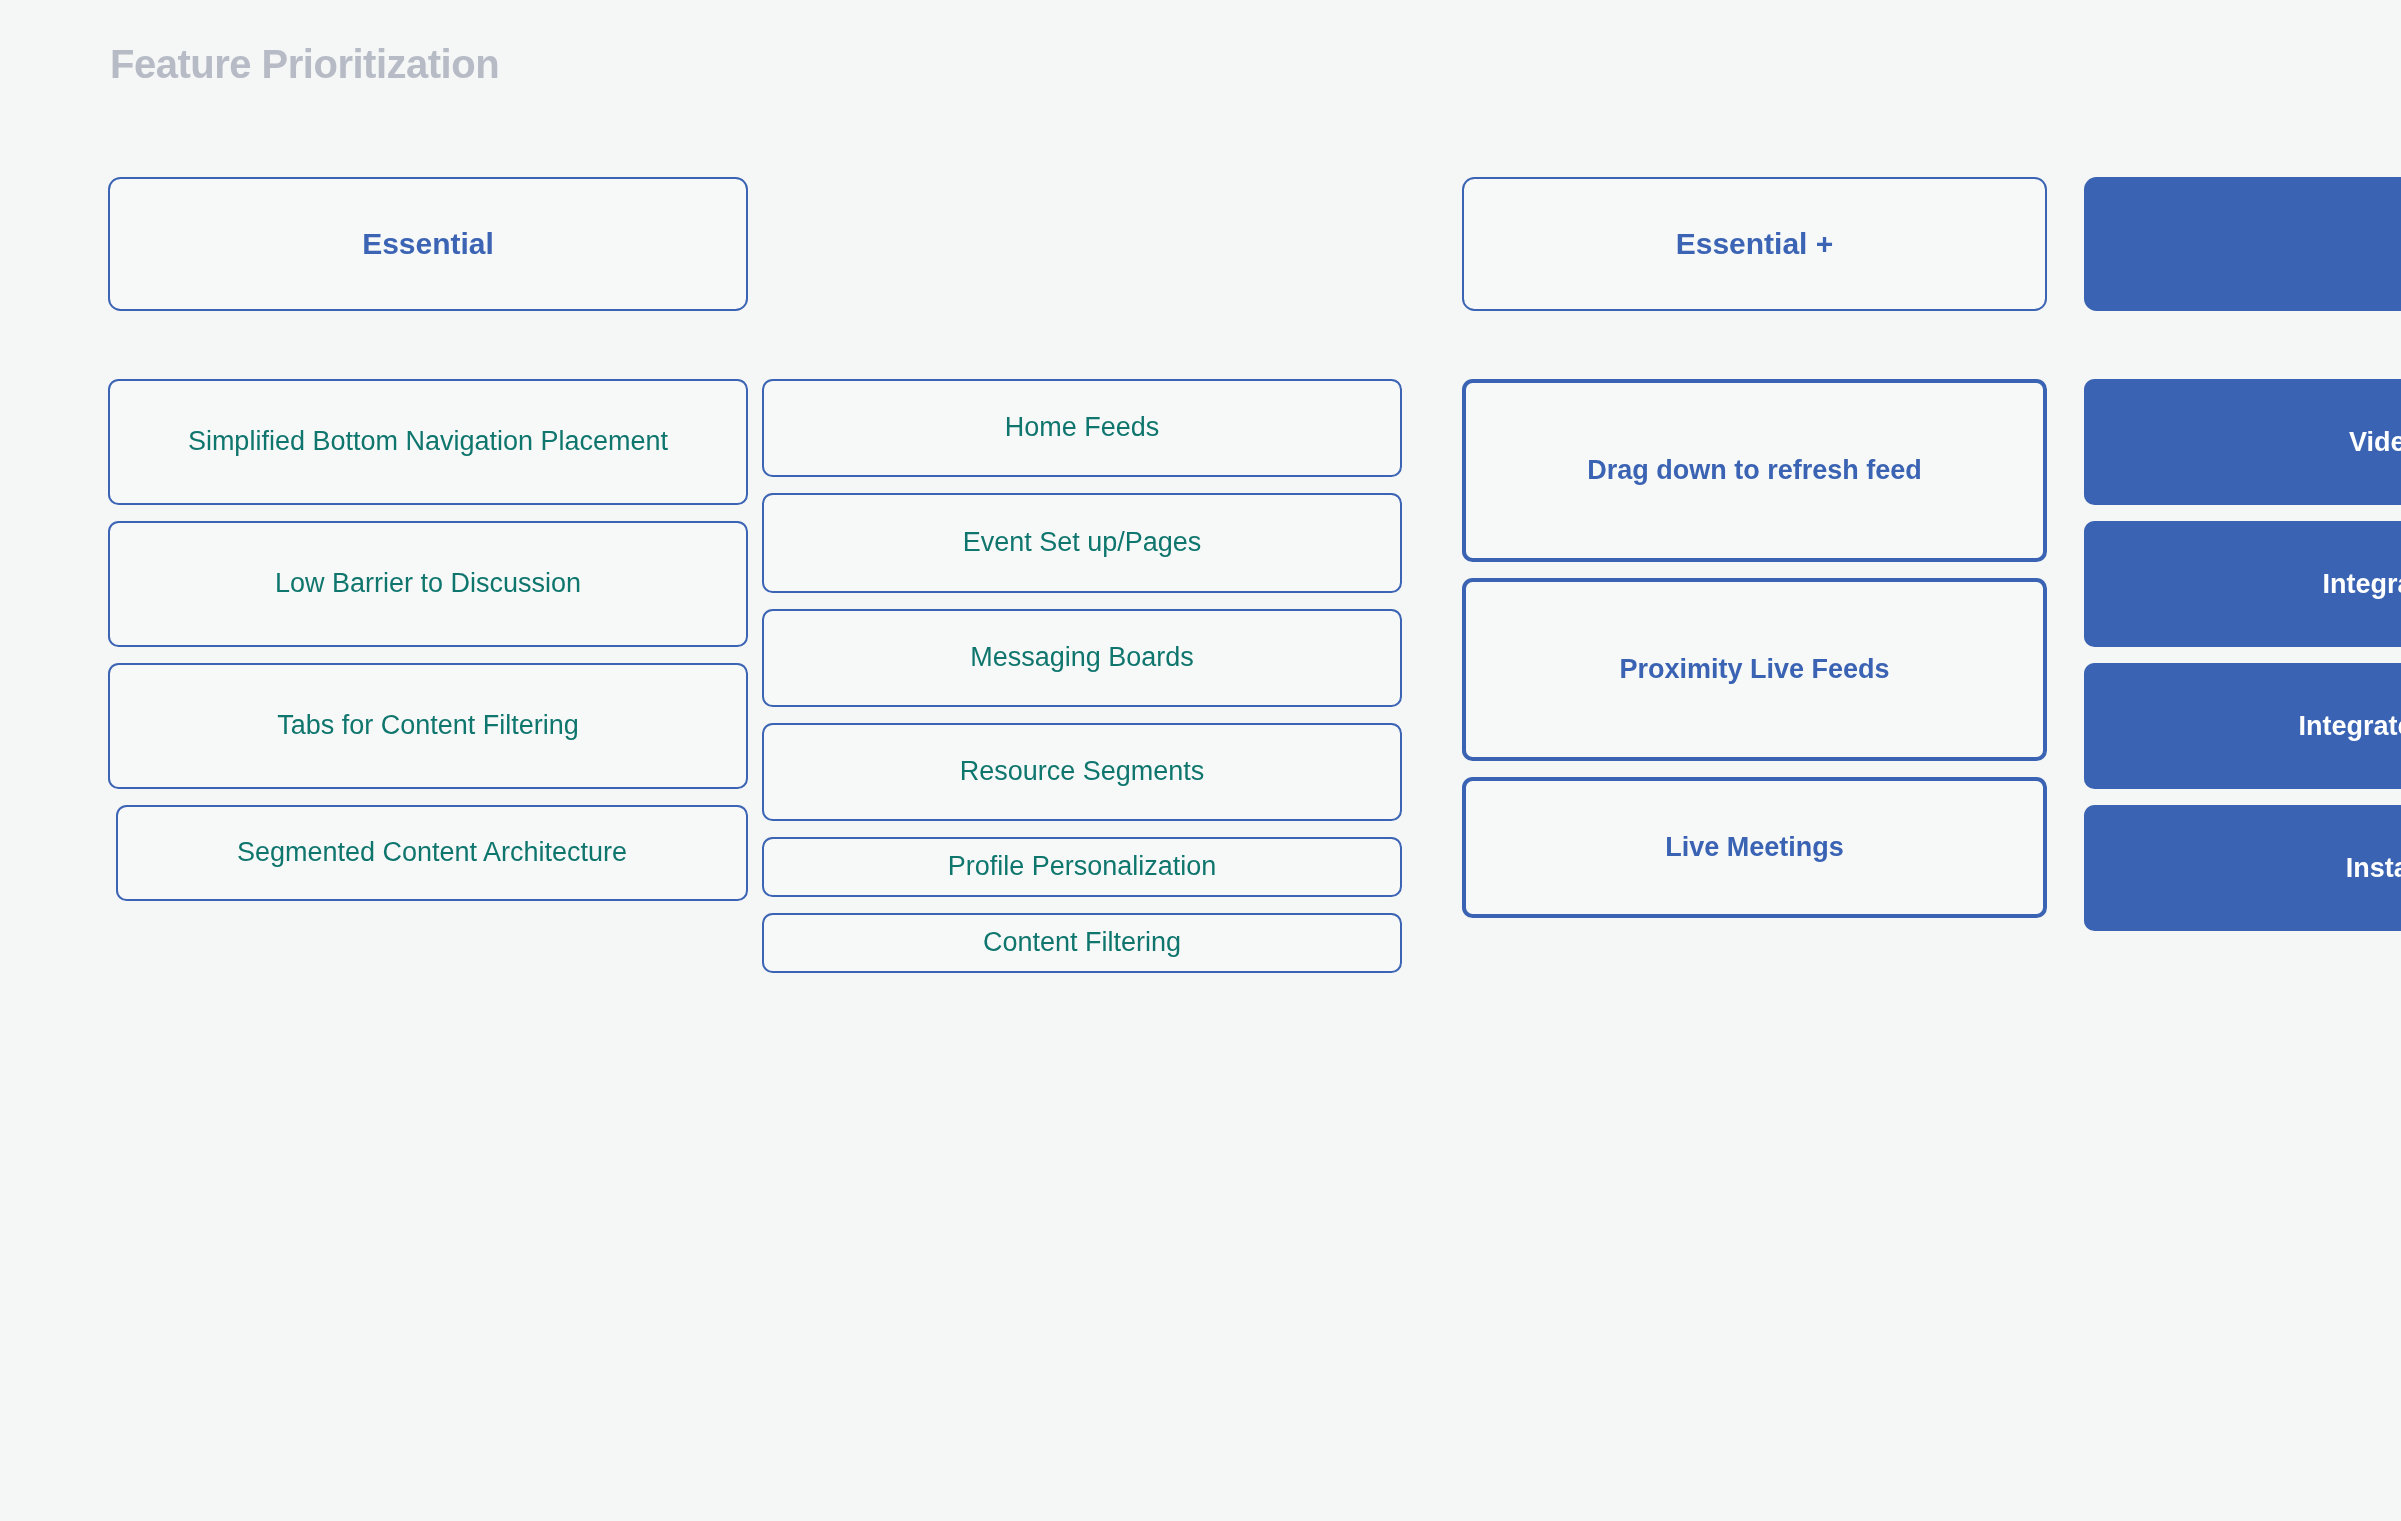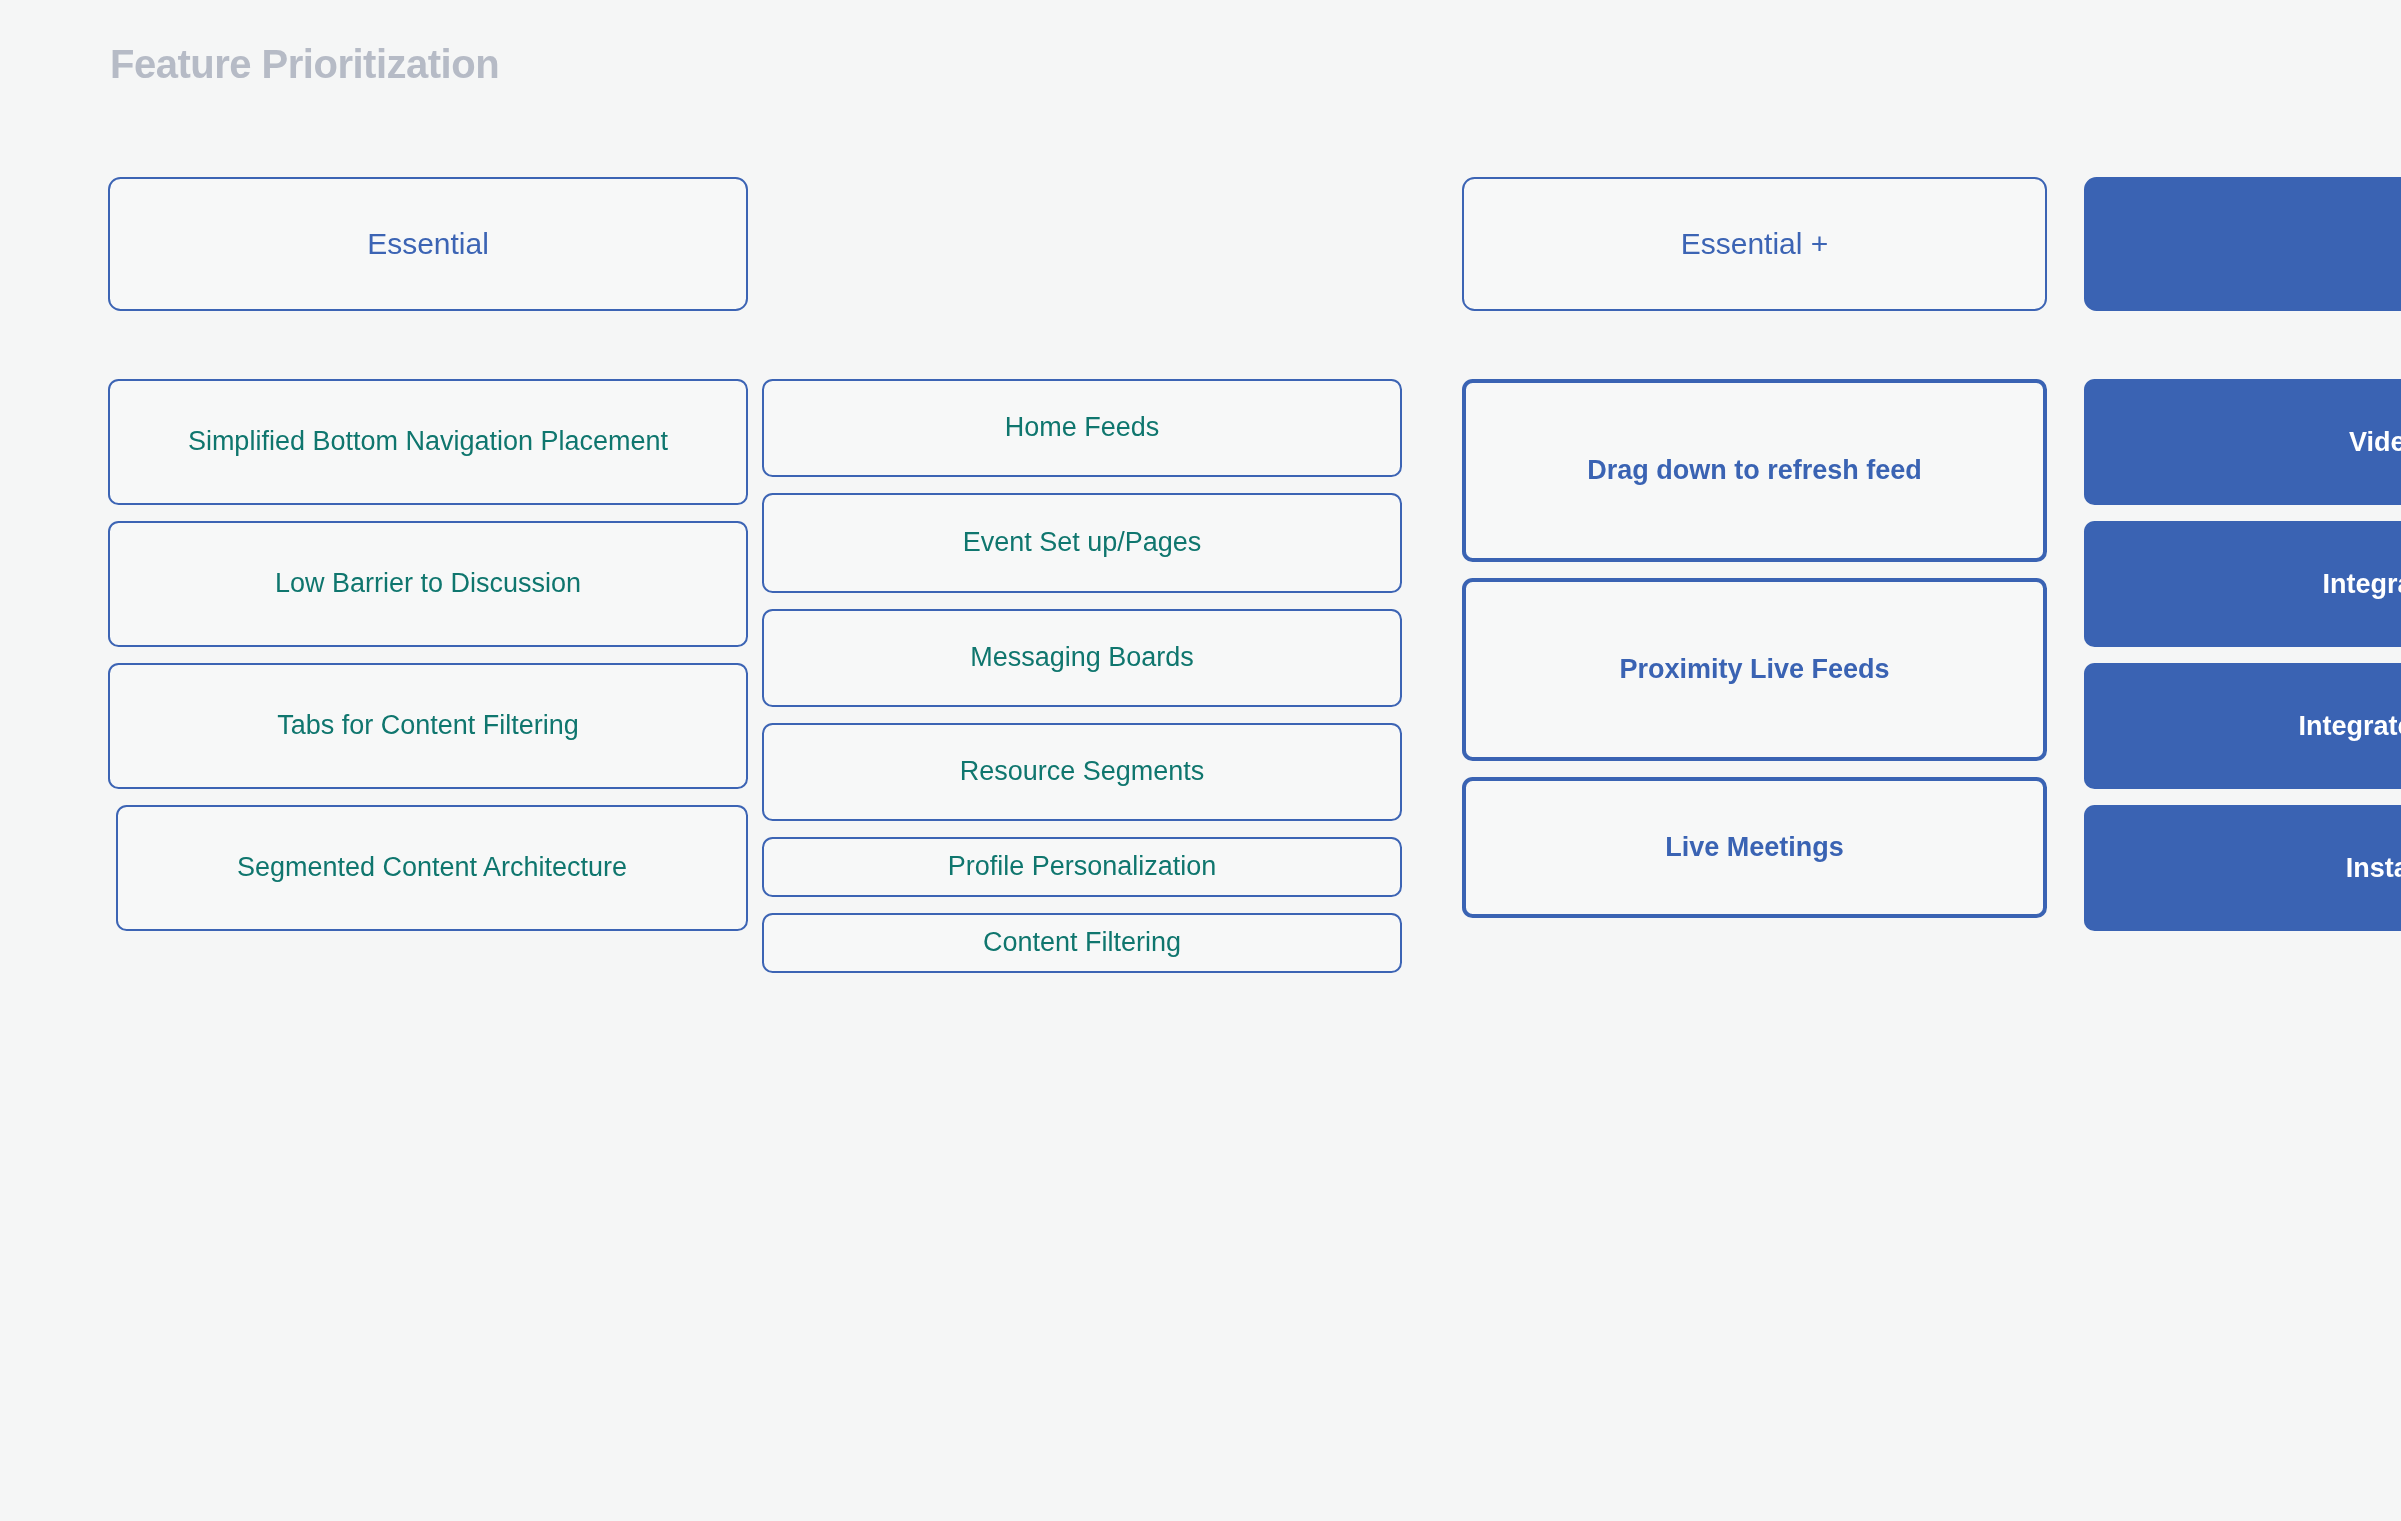--- a/index.html
+++ b/index.html
@@ -44,21 +44,21 @@
     align-items: center;
     justify-content: center;
     box-sizing: border-box;
     text-align: center;
   }
   .header-card.outline {
     background: #f7f8f8;
     border: 2.4px solid #3c64b4;
     color: #3c64b4;
     font-size: 30px;
-    font-weight: 400;
+    font-weight: 700;
   }
   .header-card.filled {
     background: #3a63b3;
     border: 2.4px solid #3a63b3;
     color: #ffffff;
     font-size: 30px;
     font-weight: 700;
   }
   #hdr-essential      { left: 108px;  width: 640px; }
   #hdr-essential-plus { left: 1462px; width: 585px; }
@@ -125,21 +125,21 @@
 <div class="header-row">
   <div id="hdr-essential" class="header-card outline">Essential</div>
   <div id="hdr-essential-plus" class="header-card outline">Essential +</div>
   <div id="hdr-stretch" class="header-card filled">Stretch</div>
 </div>
 
 <div id="col-essential-a" class="column">
     <div class="card essential" style="height: 126px;">Simplified Bottom Navigation Placement</div>
     <div class="card essential" style="height: 126px;">Low Barrier to Discussion</div>
     <div class="card essential" style="height: 126px;">Tabs for Content Filtering</div>
-    <div class="card essential" style="height: 126px; margin-left: 8px;">Segmented Content Architecture</div>
+    <div class="card essential" style="height: 96px; margin-left: 8px;">Segmented Content Architecture</div>
   </div>
 
 <div id="col-essential-b" class="column">
     <div class="card essential" style="height: 98px;">Home Feeds</div>
     <div class="card essential" style="height: 100px;">Event Set up/Pages</div>
     <div class="card essential" style="height: 98px;">Messaging Boards</div>
     <div class="card essential" style="height: 98px;">Resource Segments</div>
     <div class="card essential" style="height: 60px;">Profile Personalization</div>
     <div class="card essential" style="height: 60px;">Content Filtering</div>
   </div>

